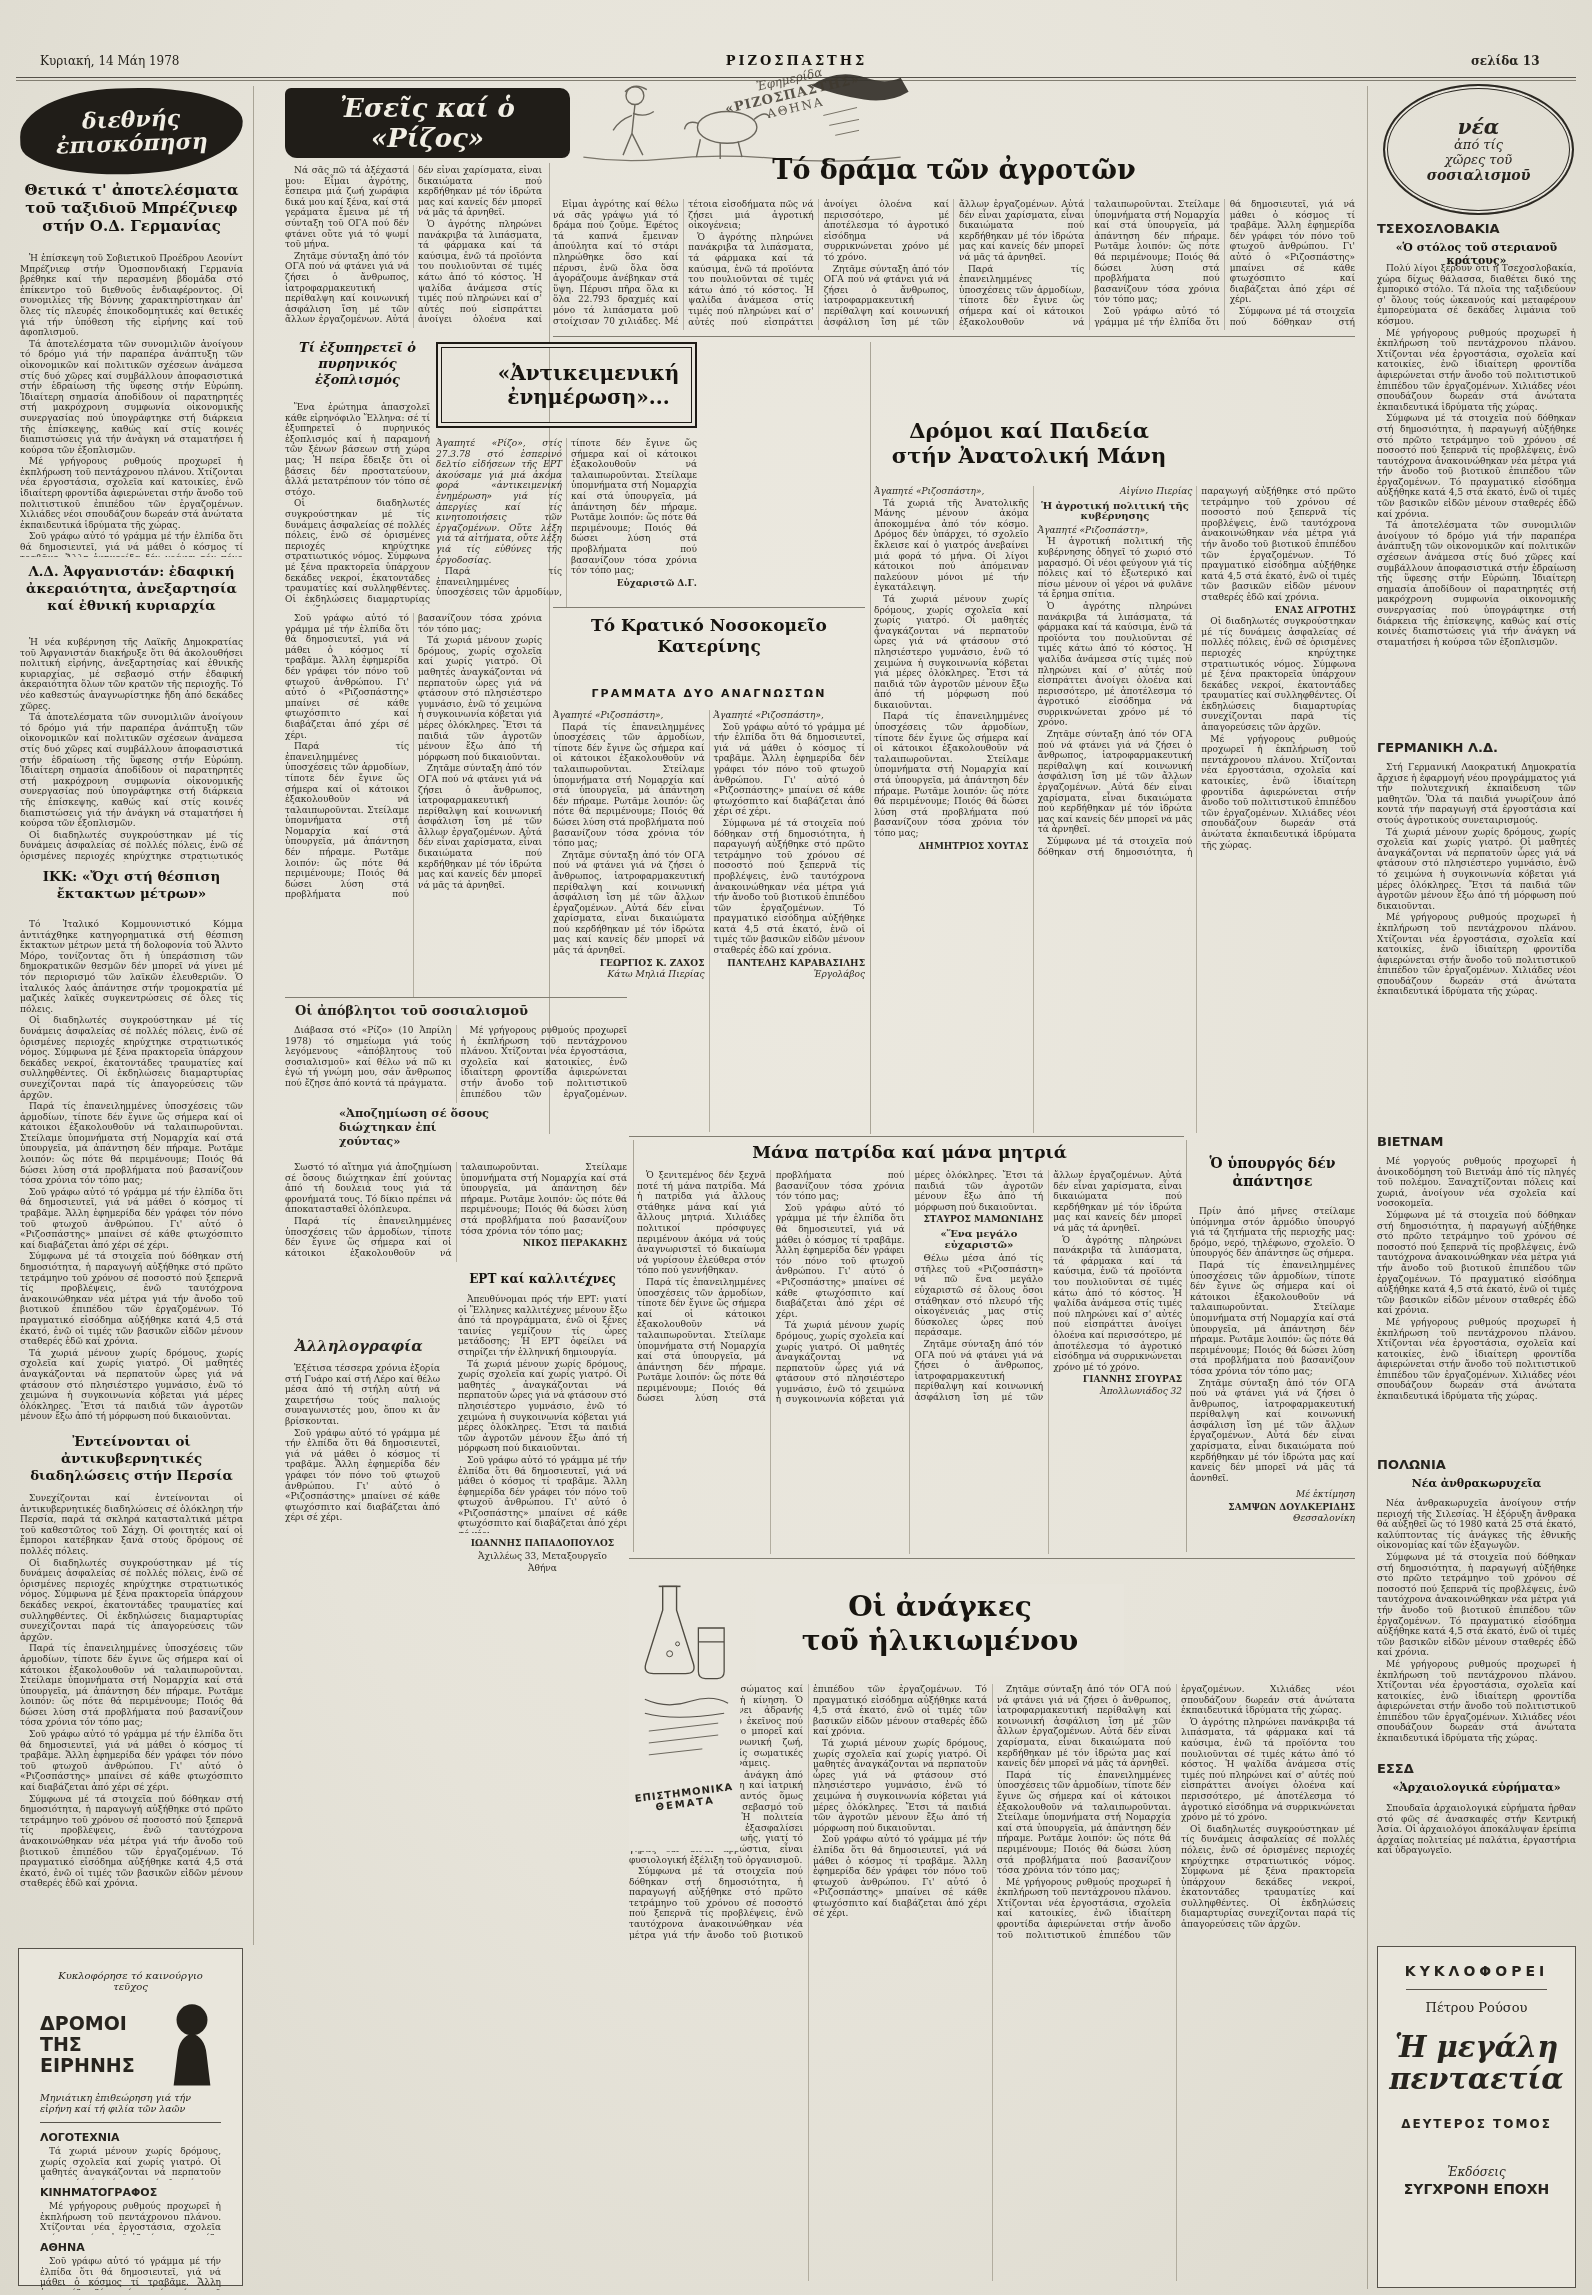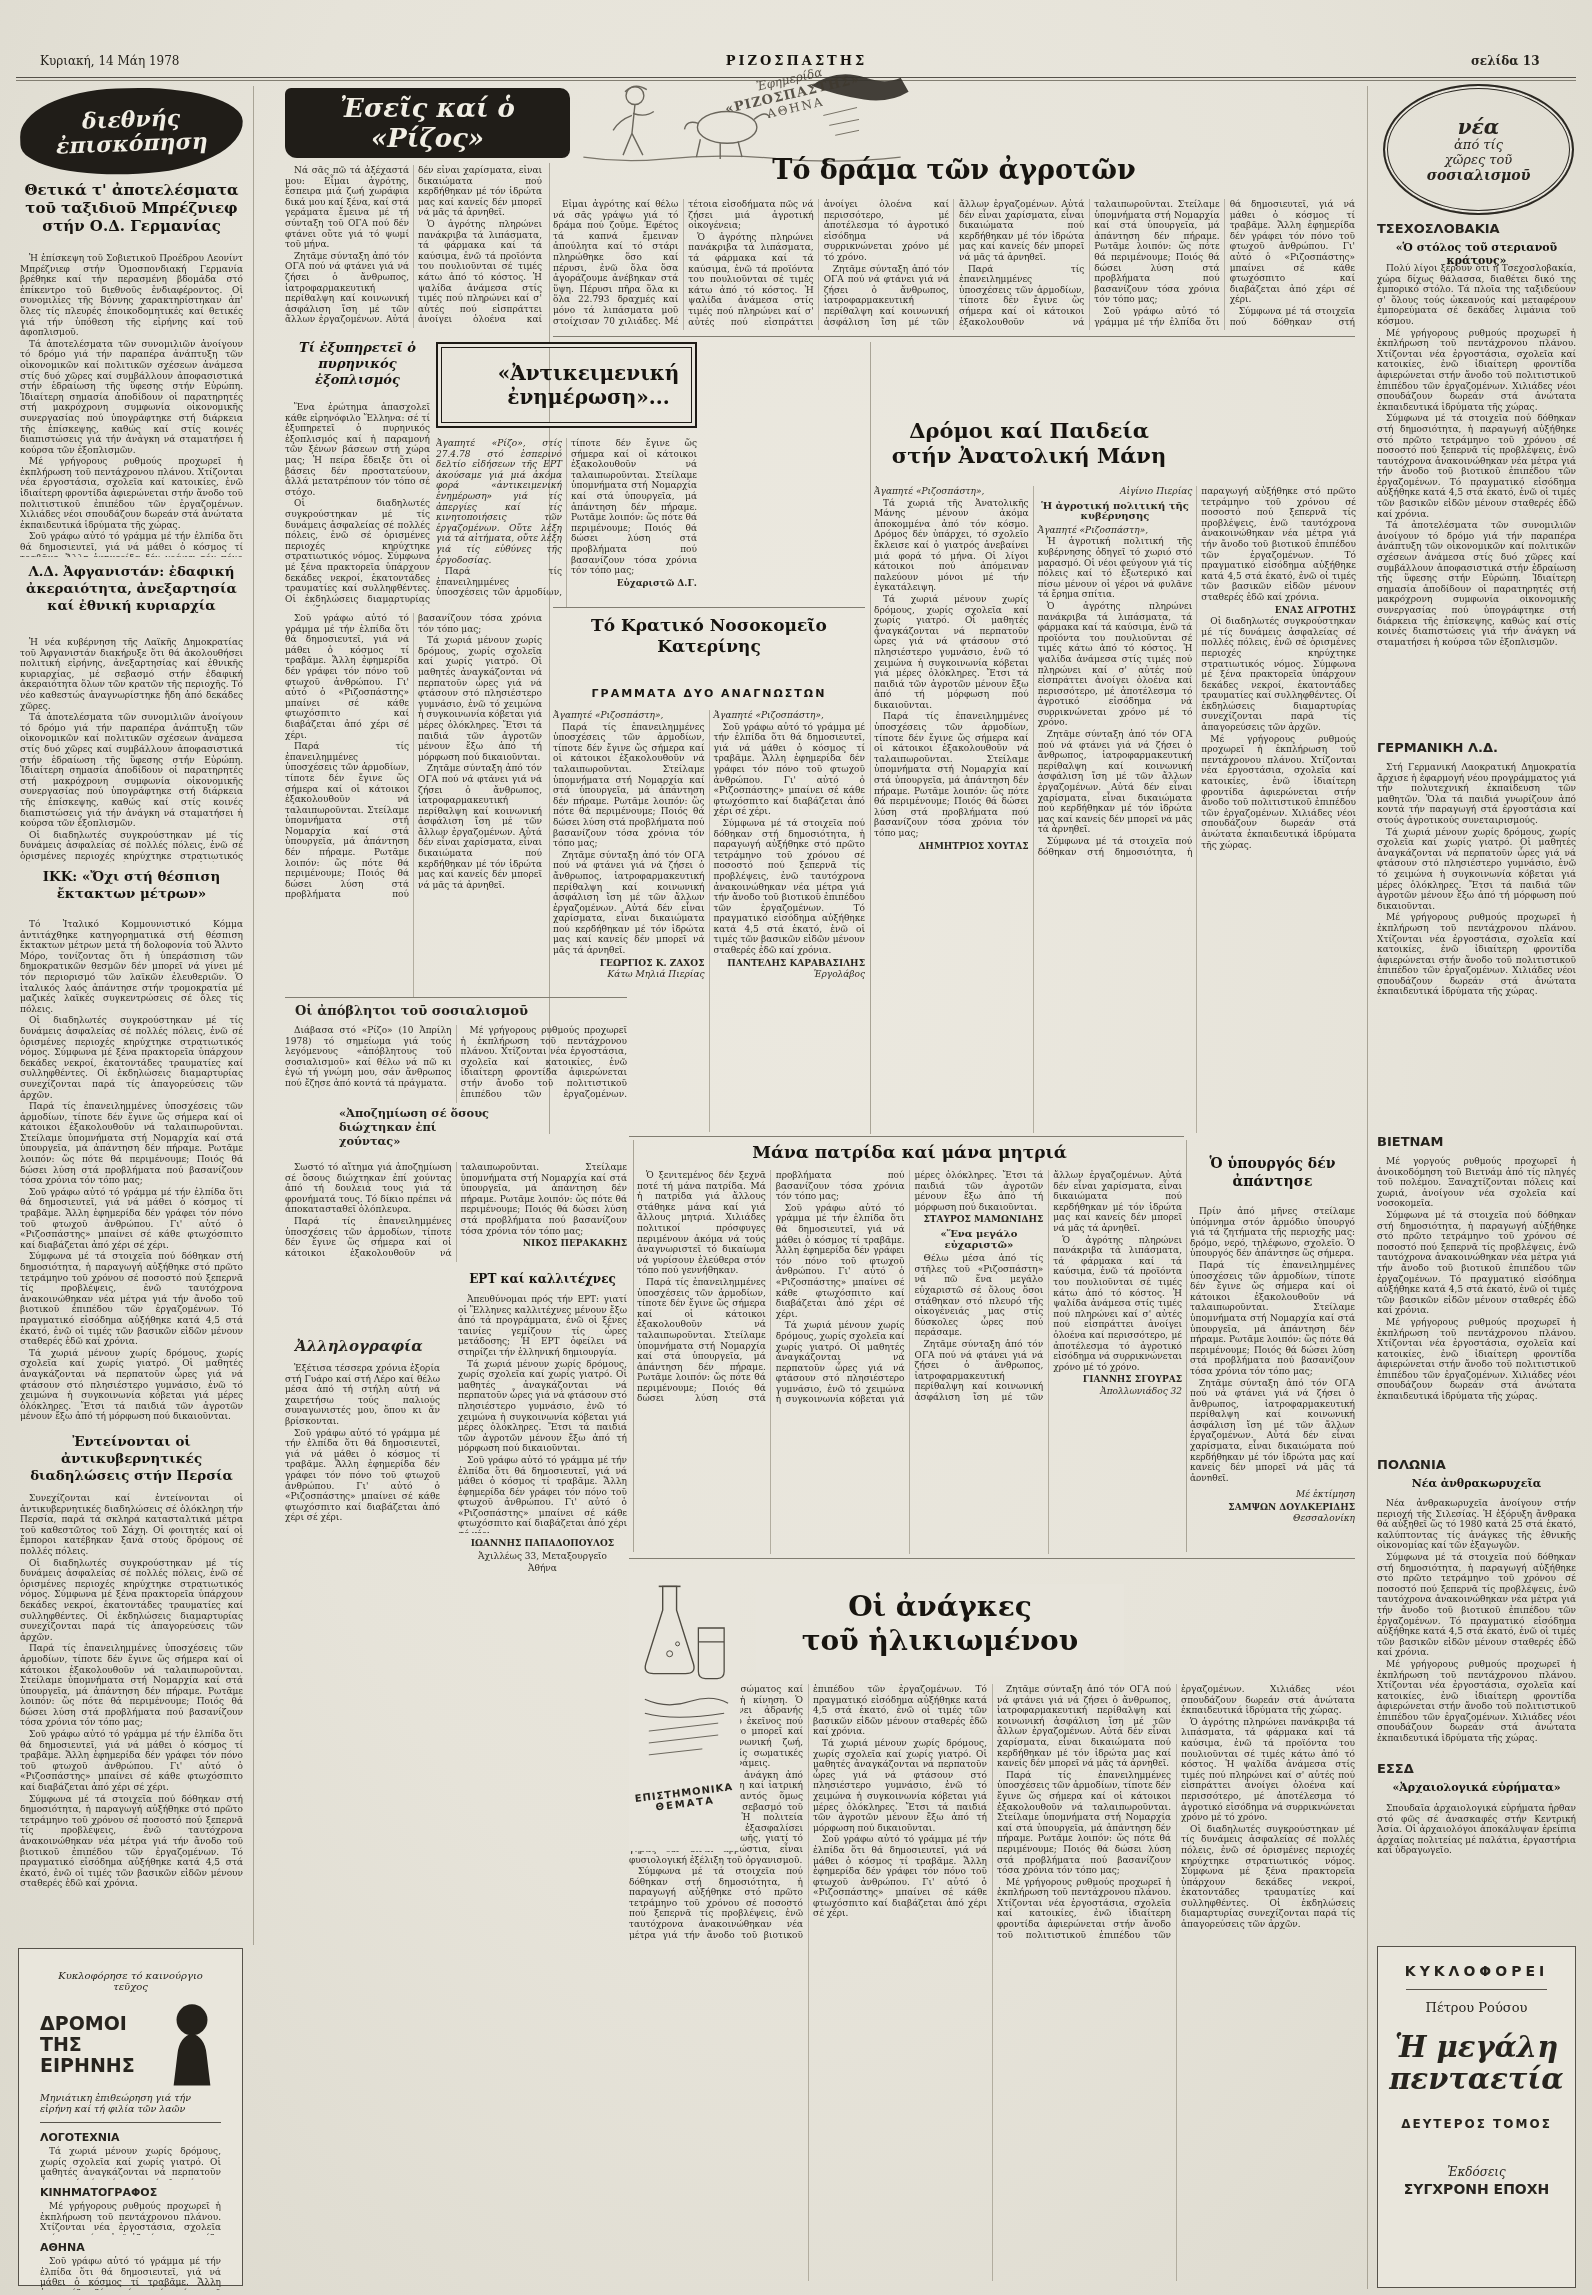--- a/index.html
+++ b/index.html
@@ -129,21 +129,21 @@
   <div class="abs hd" style="left:285px;top:340px;width:145px;font-size:13px;line-height:16px;font-style:italic;">Τί ἐξυπηρετεῖ ὁ πυρηνικός ἐξοπλισμός</div>
   <div class="abs b" style="left:285px;top:402px;width:145px;height:205px;">
     <p>Ἕνα ἐρώτημα ἀπασχολεῖ κάθε εἰρηνόφιλο Ἕλληνα: σέ τί ἐξυπηρετεῖ ὁ πυρηνικός ἐξοπλισμός καί ἡ παραμονή τῶν ξένων βάσεων στή χώρα μας; Ἡ πείρα ἔδειξε ὅτι οἱ βάσεις δέν προστατεύουν, ἀλλά μετατρέπουν τόν τόπο σέ στόχο.</p>
     <p>Οἱ διαδηλωτές συγκρούστηκαν μέ τίς δυνάμεις ἀσφαλείας σέ πολλές πόλεις, ἐνῶ σέ ὁρισμένες περιοχές κηρύχτηκε στρατιωτικός νόμος. Σύμφωνα μέ ξένα πρακτορεῖα ὑπάρχουν δεκάδες νεκροί, ἑκατοντάδες τραυματίες καί συλληφθέντες. Οἱ ἐκδηλώσεις διαμαρτυρίας συνεχίζονται παρά τίς ἀπαγορεύσεις τῶν ἀρχῶν.</p>
   </div>
 
   <div class="abs" style="left:436px;top:342px;width:261px;height:86px;border:2px solid #1e1b16;box-shadow:inset 0 0 0 3px #e8e5dc, inset 0 0 0 4px #1e1b16;display:flex;align-items:center;justify-content:center;box-sizing:border-box;">
     <div class="hd" style="font-size:20px;line-height:24px;padding:0 10px;margin-left:44px;">«Ἀντικειμενική ἐνημέρωση»...</div>
   </div>
   <div class="abs b c2" style="left:436px;top:438px;width:261px;height:169px;">
-    <p class="salut">Ἀγαπητέ «Ρίζο», στίς 27.4.78 στό ἑσπερινό δελτίο εἰδήσεων τῆς ΕΡΤ ἀκούσαμε γιά μιά ἀκόμα φορά «ἀντικειμενική ἐνημέρωση» γιά τίς ἀπεργίες καί τίς κινητοποιήσεις τῶν ἐργαζομένων. Οὔτε λέξη γιά τά αἰτήματα, οὔτε λέξη γιά τίς εὐθύνες τῆς ἐργοδοσίας.</p>
+    <p class="salut">Ἀγαπητέ «Ρίζο», στίς 27.3.78 στό ἑσπερινό δελτίο εἰδήσεων τῆς ΕΡΤ ἀκούσαμε γιά μιά ἀκόμα φορά «ἀντικειμενική ἐνημέρωση» γιά τίς ἀπεργίες καί τίς κινητοποιήσεις τῶν ἐργαζομένων. Οὔτε λέξη γιά τά αἰτήματα, οὔτε λέξη γιά τίς εὐθύνες τῆς ἐργοδοσίας.</p>
     <p>Παρά τίς ἐπανειλημμένες ὑποσχέσεις τῶν ἁρμοδίων, τίποτε δέν ἔγινε ὥς σήμερα καί οἱ κάτοικοι ἐξακολουθοῦν νά ταλαιπωροῦνται. Στείλαμε ὑπομνήματα στή Νομαρχία καί στά ὑπουργεῖα, μά ἀπάντηση δέν πήραμε. Ρωτᾶμε λοιπόν: ὥς πότε θά περιμένουμε; Ποιός θά δώσει λύση στά προβλήματα πού βασανίζουν τόσα χρόνια τόν τόπο μας;</p>
     <p class="sign">Εὐχαριστῶ Δ.Γ.</p>
   </div>
 
   <div class="abs b c2" style="left:285px;top:613px;width:257px;height:384px;">
     <p>Σοῦ γράφω αὐτό τό γράμμα μέ τήν ἐλπίδα ὅτι θά δημοσιευτεῖ, γιά νά μάθει ὁ κόσμος τί τραβᾶμε. Ἄλλη ἐφημερίδα δέν γράφει τόν πόνο τοῦ φτωχοῦ ἀνθρώπου. Γι' αὐτό ὁ «Ριζοσπάστης» μπαίνει σέ κάθε φτωχόσπιτο καί διαβάζεται ἀπό χέρι σέ χέρι.</p>
     <p>Παρά τίς ἐπανειλημμένες ὑποσχέσεις τῶν ἁρμοδίων, τίποτε δέν ἔγινε ὥς σήμερα καί οἱ κάτοικοι ἐξακολουθοῦν νά ταλαιπωροῦνται. Στείλαμε ὑπομνήματα στή Νομαρχία καί στά ὑπουργεῖα, μά ἀπάντηση δέν πήραμε. Ρωτᾶμε λοιπόν: ὥς πότε θά περιμένουμε; Ποιός θά δώσει λύση στά προβλήματα πού βασανίζουν τόσα χρόνια τόν τόπο μας;</p>
     <p>Τά χωριά μένουν χωρίς δρόμους, χωρίς σχολεῖα καί χωρίς γιατρό. Οἱ μαθητές ἀναγκάζονται νά περπατοῦν ὧρες γιά νά φτάσουν στό πλησιέστερο γυμνάσιο, ἐνῶ τό χειμώνα ἡ συγκοινωνία κόβεται γιά μέρες ὁλόκληρες. Ἔτσι τά παιδιά τῶν ἀγροτῶν μένουν ἔξω ἀπό τή μόρφωση πού δικαιοῦνται.</p>
     <p>Ζητᾶμε σύνταξη ἀπό τόν ΟΓΑ πού νά φτάνει γιά νά ζήσει ὁ ἄνθρωπος, ἰατροφαρμακευτική περίθαλψη καί κοινωνική ἀσφάλιση ἴση μέ τῶν ἄλλων ἐργαζομένων. Αὐτά δέν εἶναι χαρίσματα, εἶναι δικαιώματα πού κερδήθηκαν μέ τόν ἱδρώτα μας καί κανείς δέν μπορεῖ νά μᾶς τά ἀρνηθεῖ.</p>
   </div>

